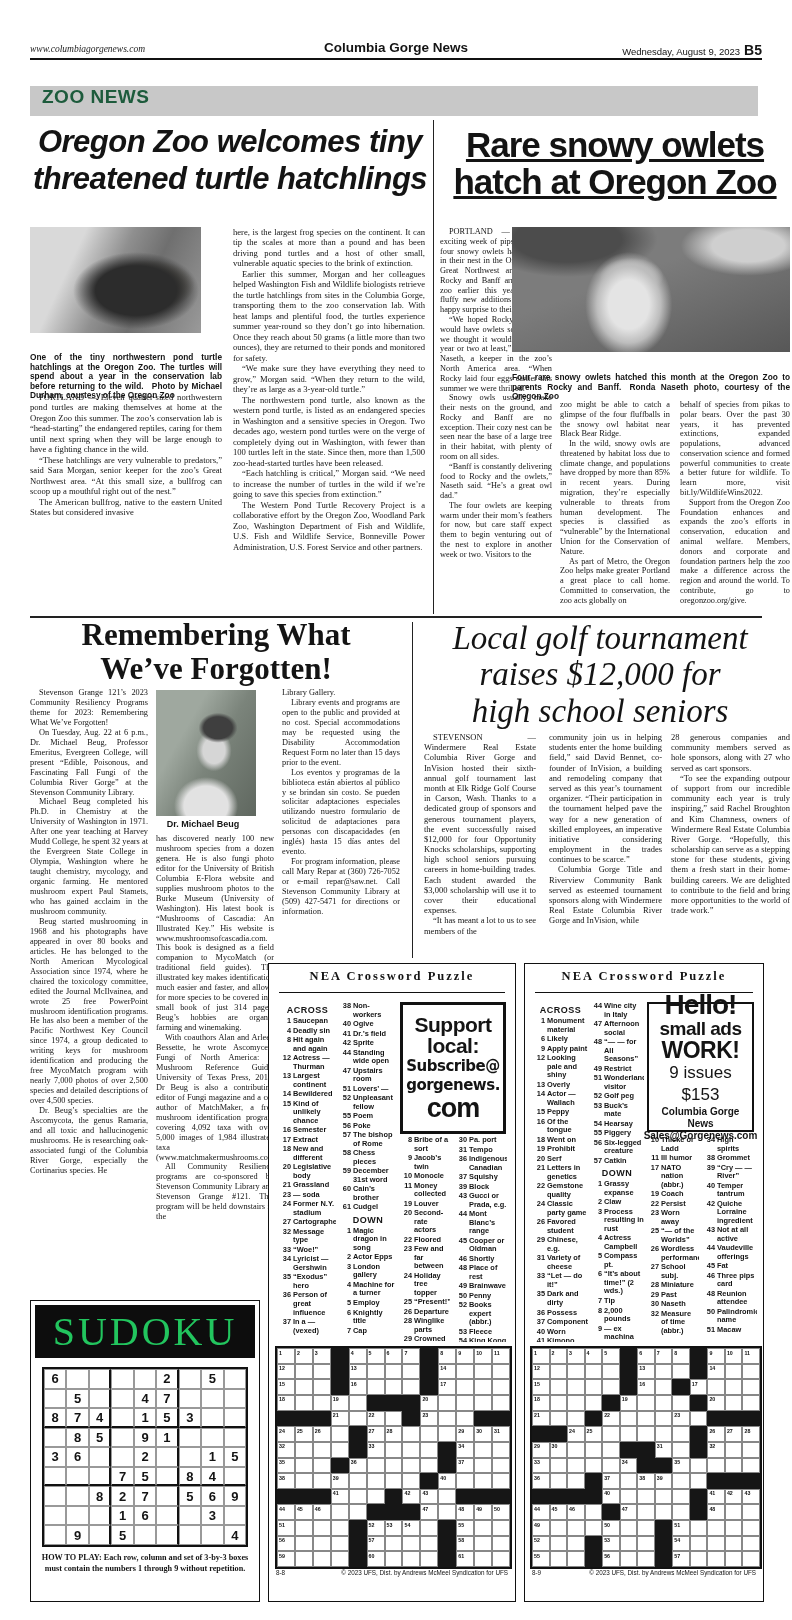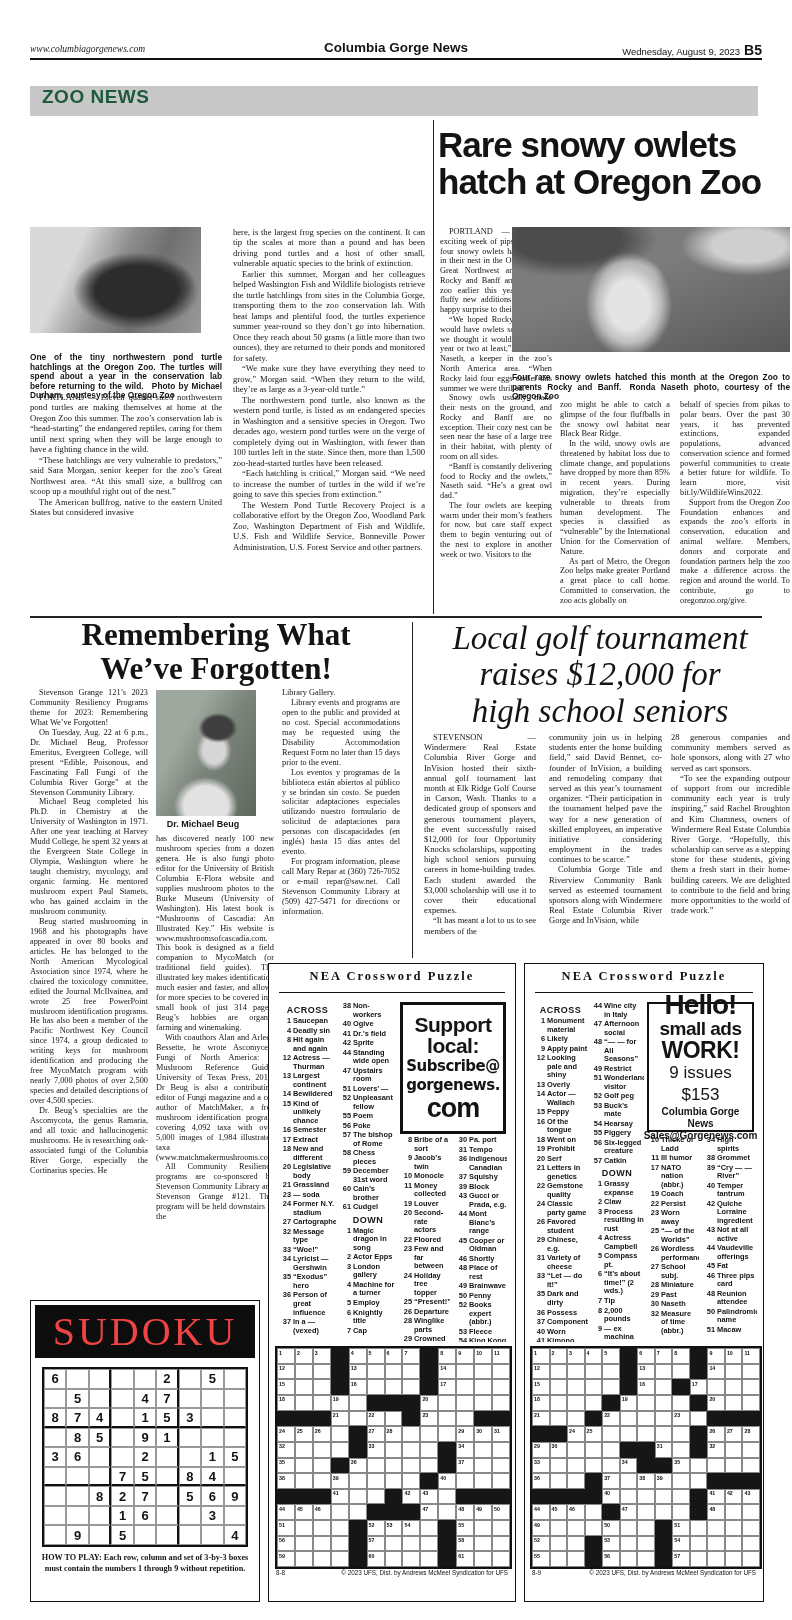--- a/index.html
+++ b/index.html
@@ -15,22 +15,22 @@
   .hdr-rule{left:30px;width:732px;top:58px;height:2px;background:#111;}
 
   
   .section-bar{left:30px;top:86px;width:728px;height:30px;background:#c8c8c8;}
   .section-bar span{display:block;padding-left:12px;line-height:30px;
       font:700 19px "Liberation Sans",sans-serif;color:#1d5b3c;letter-spacing:.5px;}
 
   
   .turtle-hl{left:30px;top:124px;width:400px;text-align:center;white-space:pre-line;
       font:italic 700 31px/1.18 "Liberation Sans",sans-serif;letter-spacing:-.5px;}
-  .owl-hl{left:438px;top:126px;width:354px;white-space:pre-line;
-      font:700 35px/1.06 "Liberation Sans",sans-serif;letter-spacing:-1px;}
+  .owl-hl{left:438px;top:126px;width:354px;text-align:center;white-space:pre-line;
+      font:700 35px/1.06 "Liberation Sans",sans-serif;letter-spacing:-1px;text-decoration:underline;}
   .rem-hl{left:30px;top:618px;width:372px;text-align:center;white-space:pre-line;
       font:700 31px/1.1 "Liberation Serif",serif;}
   .golf-hl{left:420px;top:620px;width:360px;text-align:center;white-space:pre-line;
       font:italic 400 33px/1.1 "Liberation Serif",serif;}
 
   
   .vrule{width:1px;background:#222;}
   .hrule-mid{left:30px;top:616px;width:732px;height:1.5px;background:#222;}
 
   
@@ -94,21 +94,21 @@
   .cw-cell{border:.5px solid #888;position:relative;background:#fff;}
   .cw-cell.blk{background:#161616;border-color:#161616;}
   .cw-num{position:absolute;top:.5px;left:1px;font:700 5.3px "Liberation Sans",sans-serif;color:#111;}
   .pz-footer{position:absolute;left:7px;right:7px;display:flex;justify-content:space-between;
       font:400 6.3px "Liberation Sans",sans-serif;color:#111;}
 
   
   .sud-box{left:30px;top:1300px;width:228px;height:300px;border:1.5px solid #111;background:#fff;}
   .sud-banner{position:absolute;left:4px;right:4px;top:4px;height:53px;background:#0d0d0d;
       display:flex;align-items:center;justify-content:center;}
-  .sud-banner span{font:400 40px "Liberation Serif",serif;color:#ef4444;letter-spacing:3px;}
+  .sud-banner span{font:400 40px "Liberation Serif",serif;color:#22c55e;letter-spacing:3px;}
   .sud-grid{position:absolute;left:11px;top:66px;width:202px;height:176px;border:2.5px solid #111;
       display:grid;grid-template-rows:repeat(9,1fr);}
   .sud-row{display:grid;grid-template-columns:repeat(9,1fr);}
   .sud-cell{border:.5px solid #999;display:flex;align-items:center;justify-content:center;
       font:700 13px "Liberation Sans",sans-serif;}
   .sud-cell.bR{border-right:2px solid #111;}
   .sud-cell.bB{border-bottom:2px solid #111;}
   .sud-howto{position:absolute;left:8px;right:8px;top:252px;text-align:center;
       font:700 8.2px/1.3 "Liberation Serif",serif;}
 </style>
@@ -121,20 +121,22 @@
   <div class="abs hdr-paper">Columbia Gorge News</div>
   <div class="abs hdr-date">
     <span>Wednesday, August 9, 2023</span><b>B5</b>
   </div>
   <div class="abs hdr-rule"></div>
 
   <div class="abs section-bar">
     <span>ZOO NEWS</span>
   </div>
 
+  <div class="abs turtle-hl">Oregon Zoo welcomes tiny
+threatened turtle hatchlings</div>
   <div class="abs photo turtle-photo"></div>
   <div class="abs caption" style="left:30px;top:337px;width:192px;">One of the tiny northwestern pond turtle hatchlings at the Oregon Zoo. The turtles will spend about a year in the conservation lab before returning to the wild.  Photo by Michael Durham, courtesy of the Oregon Zoo</div>
   <div class="abs body-col t-body" style="left:30px;top:392px;width:192px;height:220px;">
       <p class="para">PORTLAND — Eleven quarter-sized northwestern pond turtles are making themselves at home at the Oregon Zoo this summer. The zoo’s conservation lab is “head-starting” the endangered reptiles, caring for them until next spring when they will be large enough to have a fighting chance in the wild.</p>
       <p class="para">“These hatchlings are very vulnerable to predators,” said Sara Morgan, senior keeper for the zoo’s Great Northwest area. “At this small size, a bullfrog can scoop up a mouthful right out of the nest.”</p>
       <p class="para">The American bullfrog, native to the eastern United States but considered invasive</p>
     </div>
   <div class="abs body-col t-body" style="left:233px;top:227px;width:192px;height:386px;">
       <p class="para cont">here, is the largest frog species on the continent. It can tip the scales at more than a pound and has been driving pond turtles and a host of other small, vulnerable aquatic species to the brink of extinction.</p>
       <p class="para">Earlier this summer, Morgan and her colleagues helped Washington Fish and Wildlife biologists retrieve the turtle hatchlings from sites in the Columbia Gorge, transporting them to the zoo conservation lab. With heat lamps and plentiful food, the turtles experience summer year-round so they don’t go into hibernation. Once they reach about 50 grams (a little more than two ounces), they are returned to their ponds and monitored for safety.</p>

